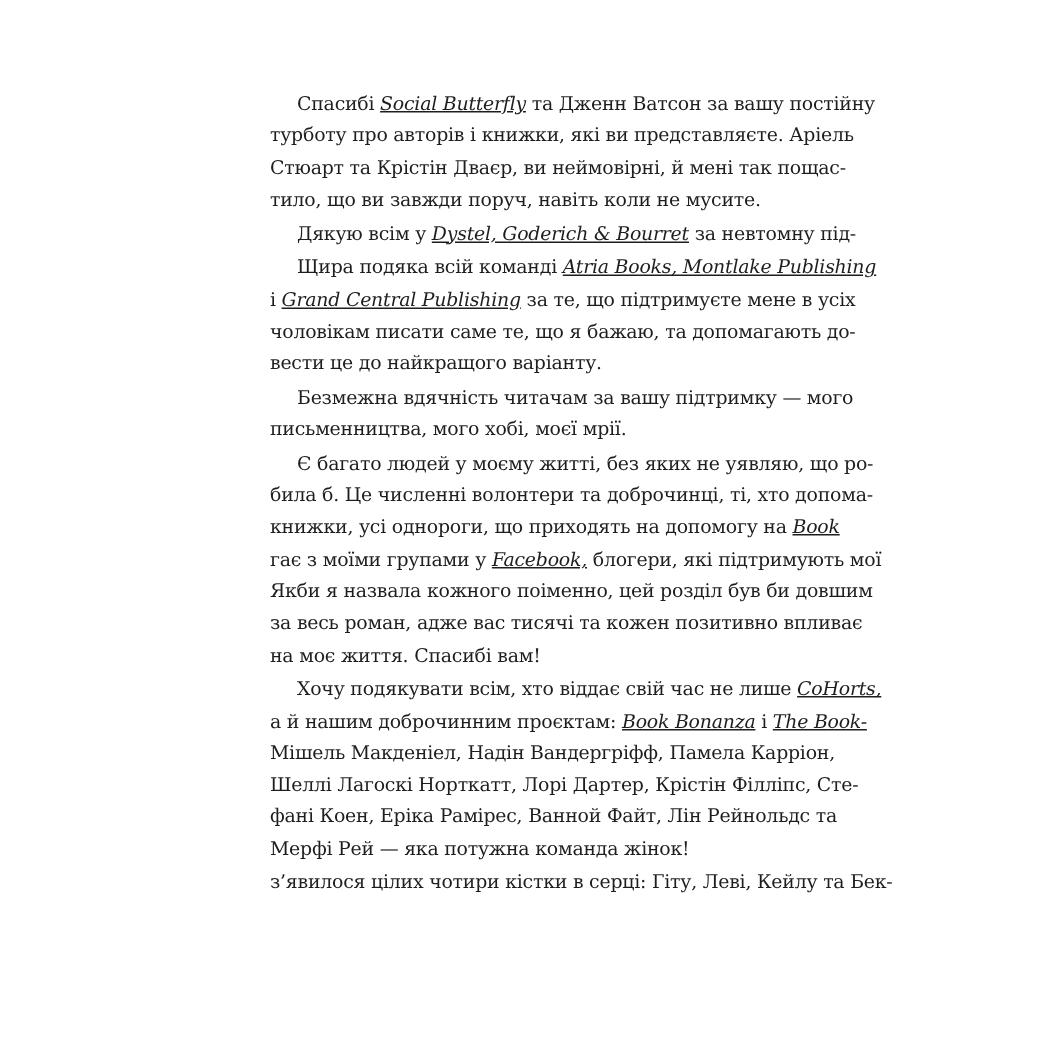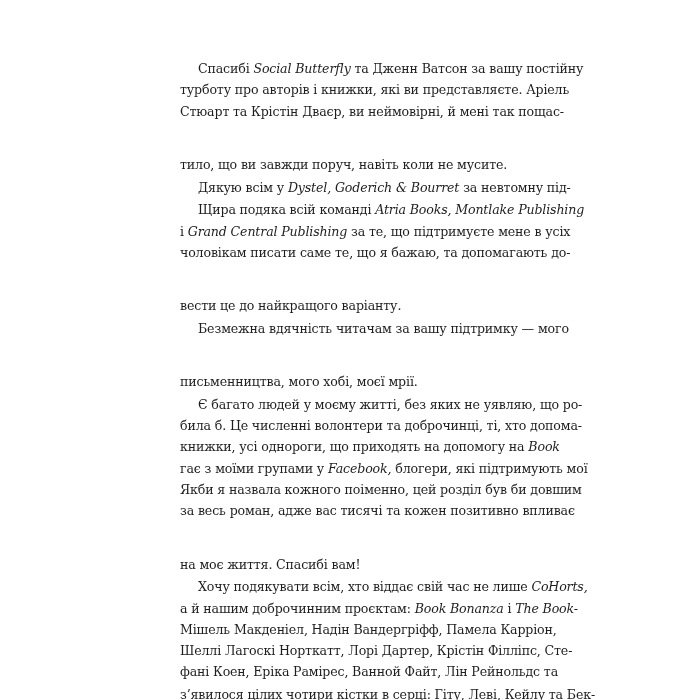--- a/index.html
+++ b/index.html
@@ -15,24 +15,24 @@
       letter-spacing: -0.15px;
     }
     .line {
       height: 21.3px;
       line-height: 21.3px;
       white-space: nowrap;
       text-align: justify;
       text-align-last: justify;
       display: block;
     }
-    .line.last { text-align-last: left; margin-top: 32px; }
+    .line.last { text-align-last: left; }
     .line.indent { padding-left: 18px; }
     .para { margin-bottom: 1.4px; }
-    em { font-style: italic; }
+    em { font-style: italic; text-decoration: underline; }
   </style>
 </head>
 <body>
 
 <div class="page" id="page">
     <div class="para">
       <div class="line indent"><span>Спасибі </span><em>Social Butterfly</em><span> та Дженн Ватсон за вашу постійну</span></div>
       <div class="line"><span>турботу про авторів і книжки, які ви представляєте. Аріель</span></div>
       <div class="line"><span>Стюарт та Крістін Дваєр, ви неймовірні, й мені так пощас-</span></div>
       <div class="line last"><span>тило, що ви завжди поруч, навіть коли не мусите.</span></div>
@@ -58,17 +58,18 @@
       <div class="line"><span>Якби я назвала кожного поіменно, цей розділ був би довшим</span></div>
       <div class="line"><span>за весь роман, адже вас тисячі та кожен позитивно впливає</span></div>
       <div class="line last"><span>на моє життя. Спасибі вам!</span></div>
     </div>
     <div class="para">
       <div class="line indent"><span>Хочу подякувати всім, хто віддає свій час не лише </span><em>CoHorts,</em></div>
       <div class="line"><span>а й нашим доброчинним проєктам: </span><em>Book Bonanza</em><span> і </span><em>The Book-</em></div>
       <div class="line"><span>Мішель Макденіел, Надін Вандергріфф, Памела Карріон,</span></div>
       <div class="line"><span>Шеллі Лагоскі Норткатт, Лорі Дартер, Крістін Філліпс, Сте-</span></div>
       <div class="line"><span>фані Коен, Еріка Рамірес, Ванной Файт, Лін Рейнольдс та</span></div>
+      <div class="line last"><span>Мерфі Рей — яка потужна команда жінок!</span></div>
     </div>
     <div class="para">
       <div class="line"><span>з’явилося цілих чотири кістки в серці: Гіту, Леві, Кейлу та Бек-</span></div>
     </div>
   </div>
 
 </body></html>

